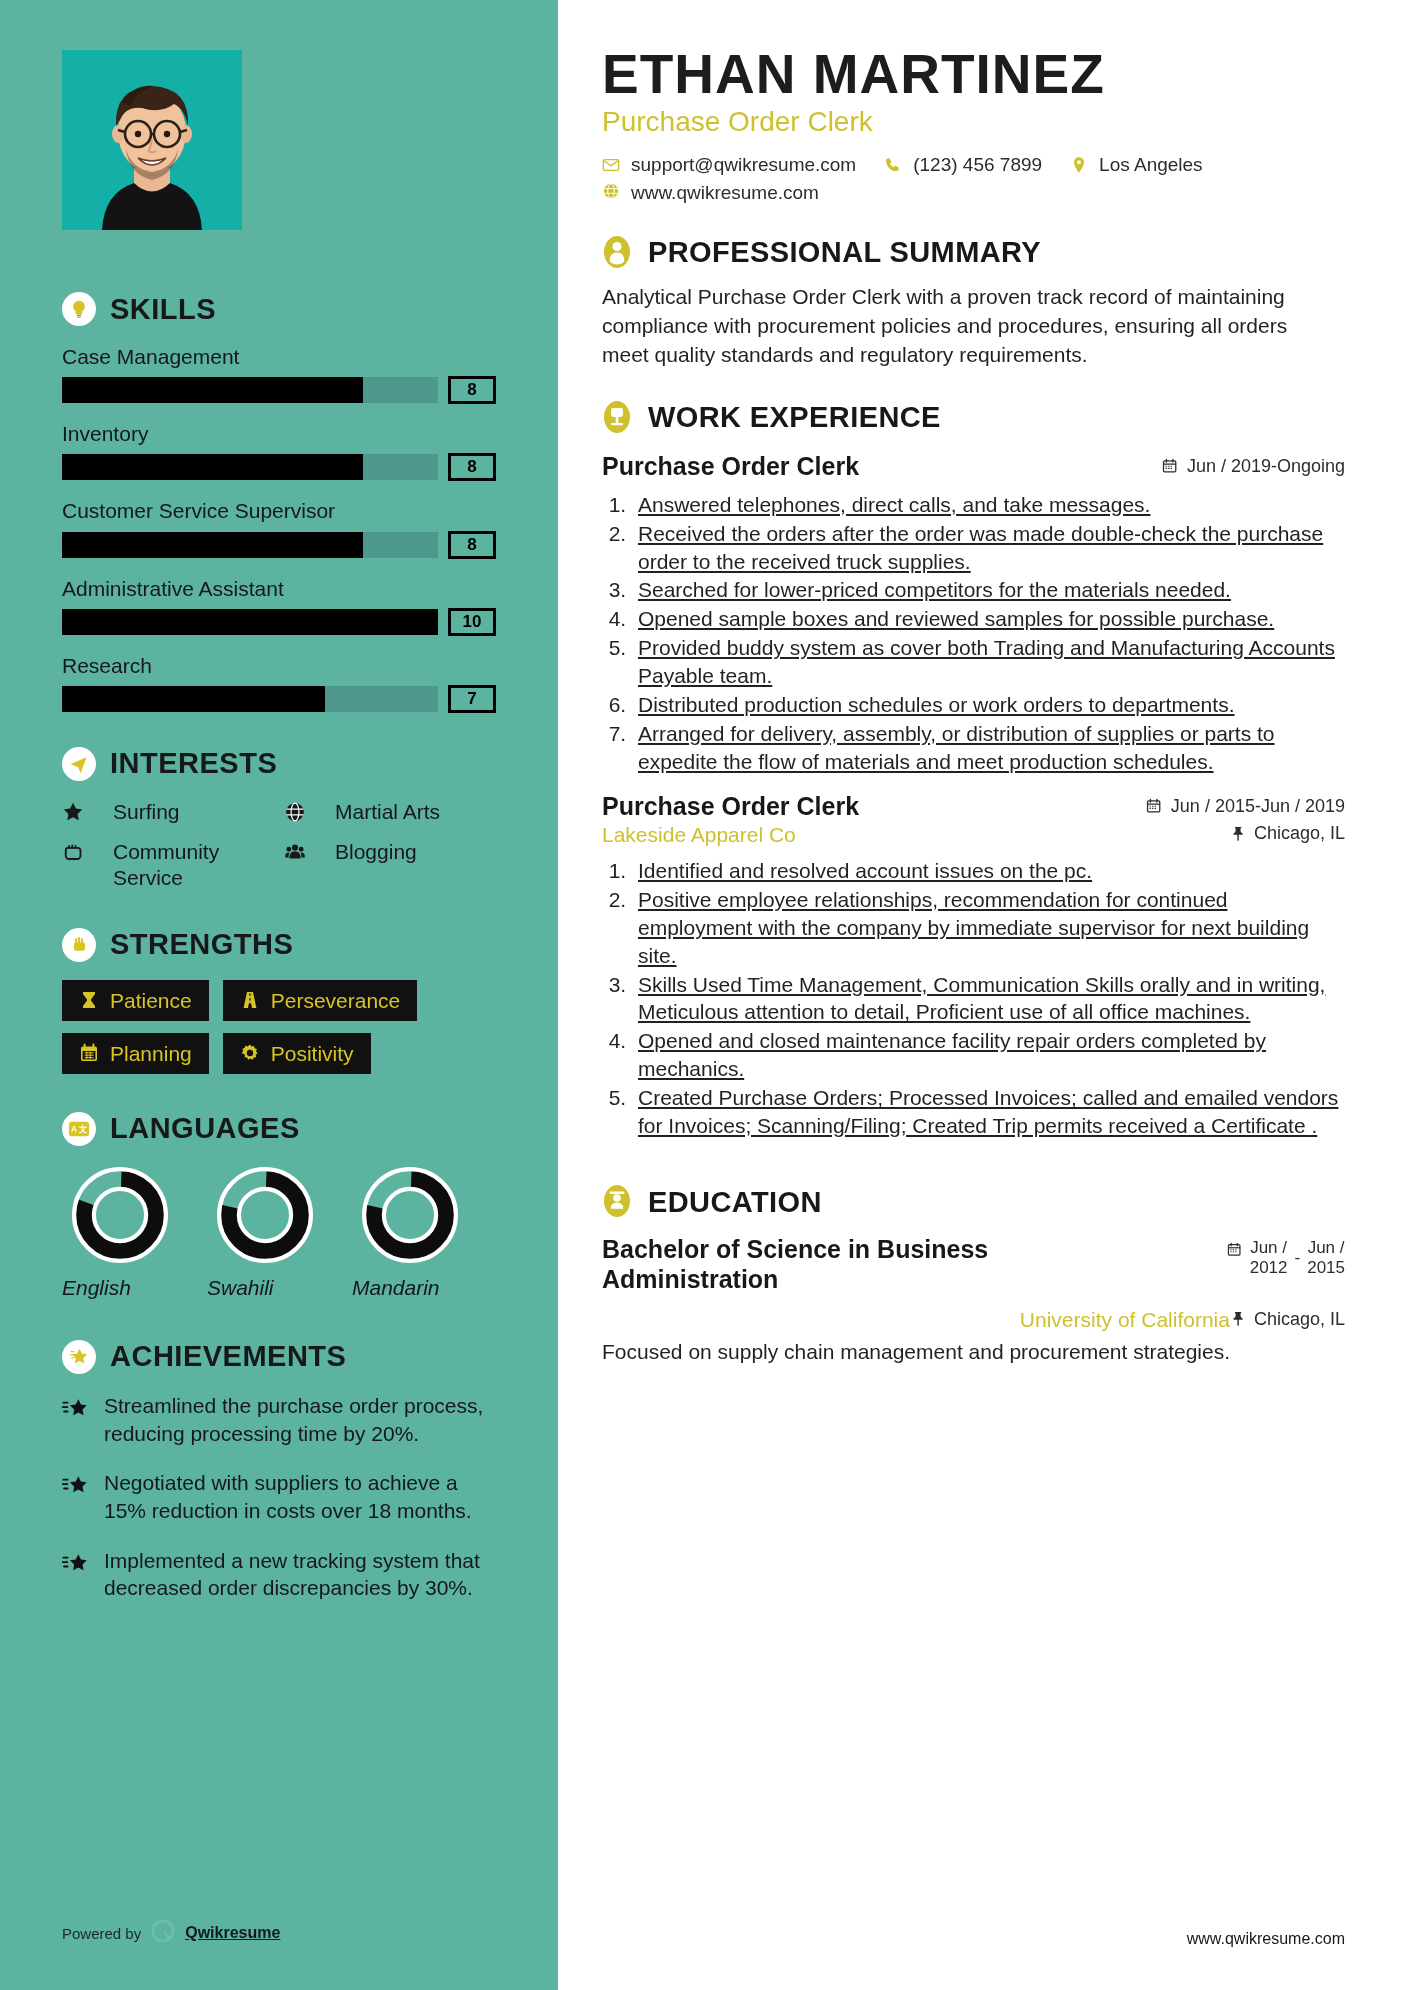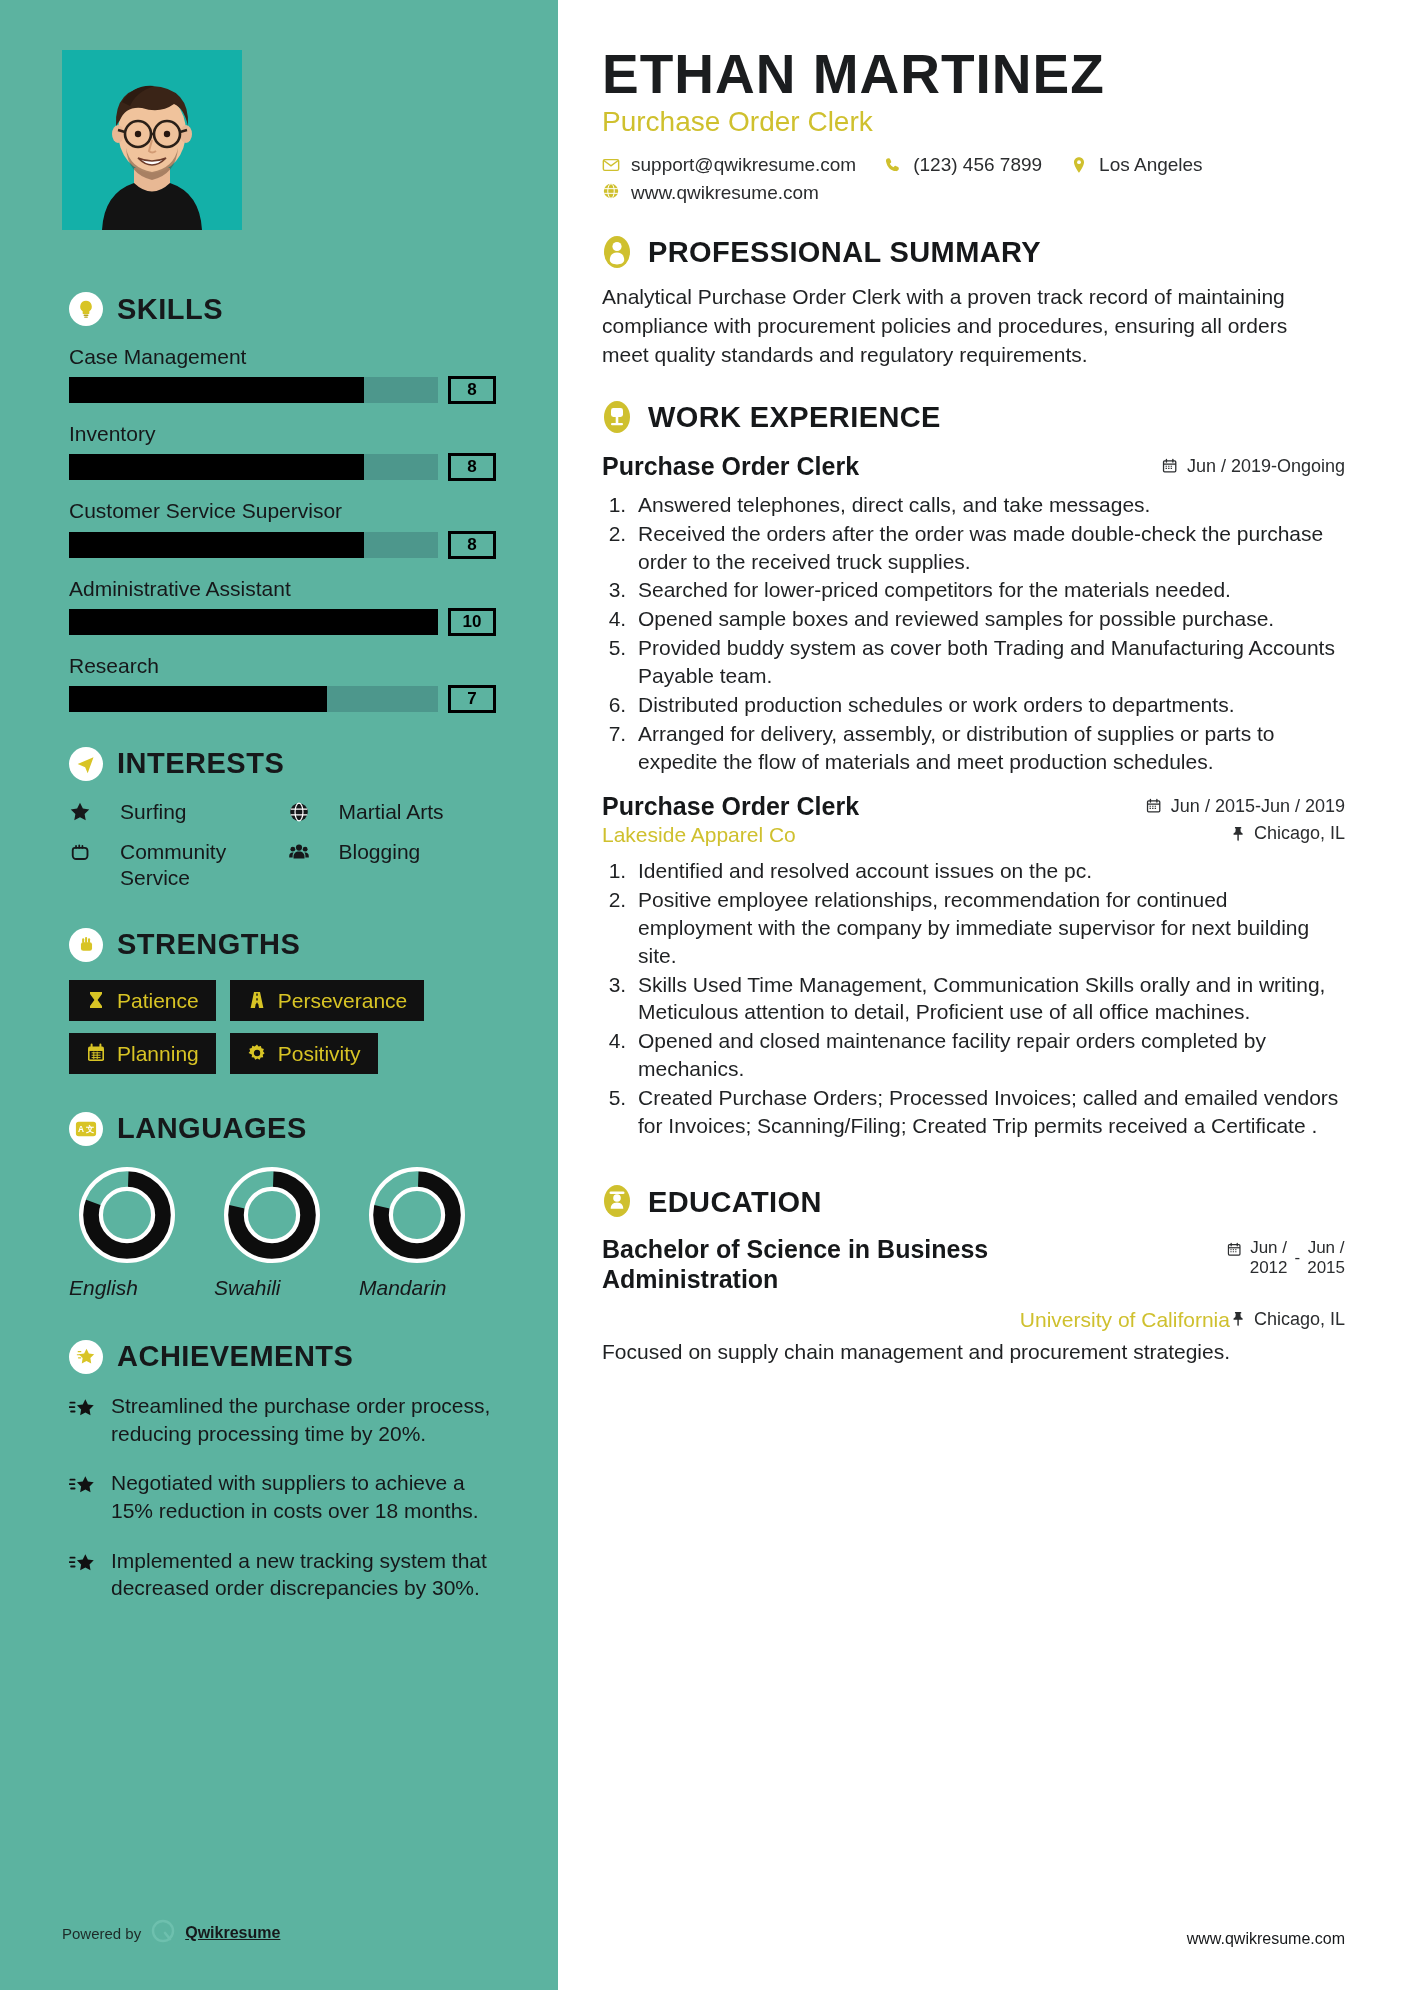--- a/index.html
+++ b/index.html
@@ -32,21 +32,21 @@
     width: 180px;
     height: 180px;
     background: #14b0a8;
     overflow: hidden;
     position: relative;
     margin-bottom: 62px;
   }
   .photo-svg { display:block; width:180px; height:180px; }
 
   
-  .sb-section { margin-bottom: 10px; margin-left: 7px; }
+  .sb-section { margin-bottom: 10px; }
   .sb-head {
     display: flex;
     align-items: center;
     gap: 14px;
     margin-bottom: 18px;
   }
   .sb-head-icon {
     width: 34px; height: 34px;
     border-radius: 50%;
     background: #ffffff;
@@ -260,20 +260,21 @@
   .duties {
     margin: 10px 0 0 30px;
     padding: 0;
   }
   .duties li {
     font-size: 21px;
     line-height: 1.33;
     color: #1f2123;
     margin-bottom: 1px;
     padding-left: 6px;
+    text-decoration: underline;
   }
 
   .edu-line {
     display: flex;
     justify-content: space-between;
     align-items: flex-start;
     margin-top: 14px;
   }
   .edu-degree {
     font-size: 25px;

